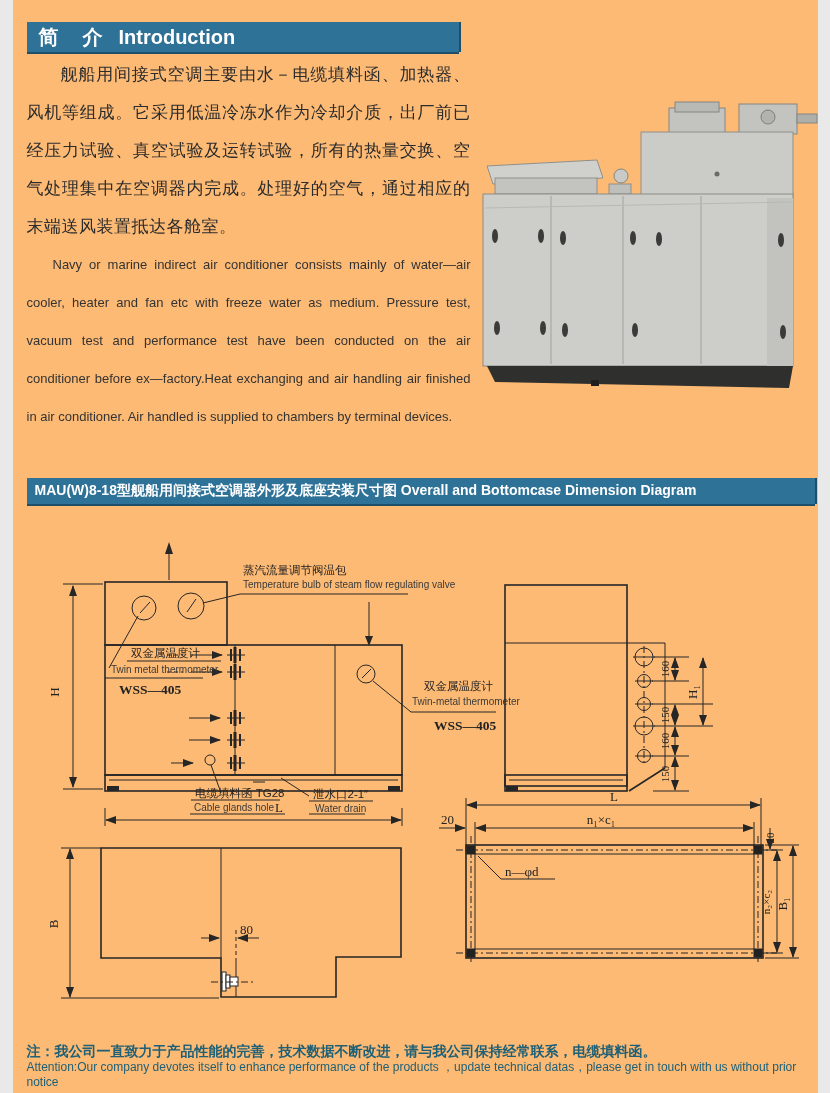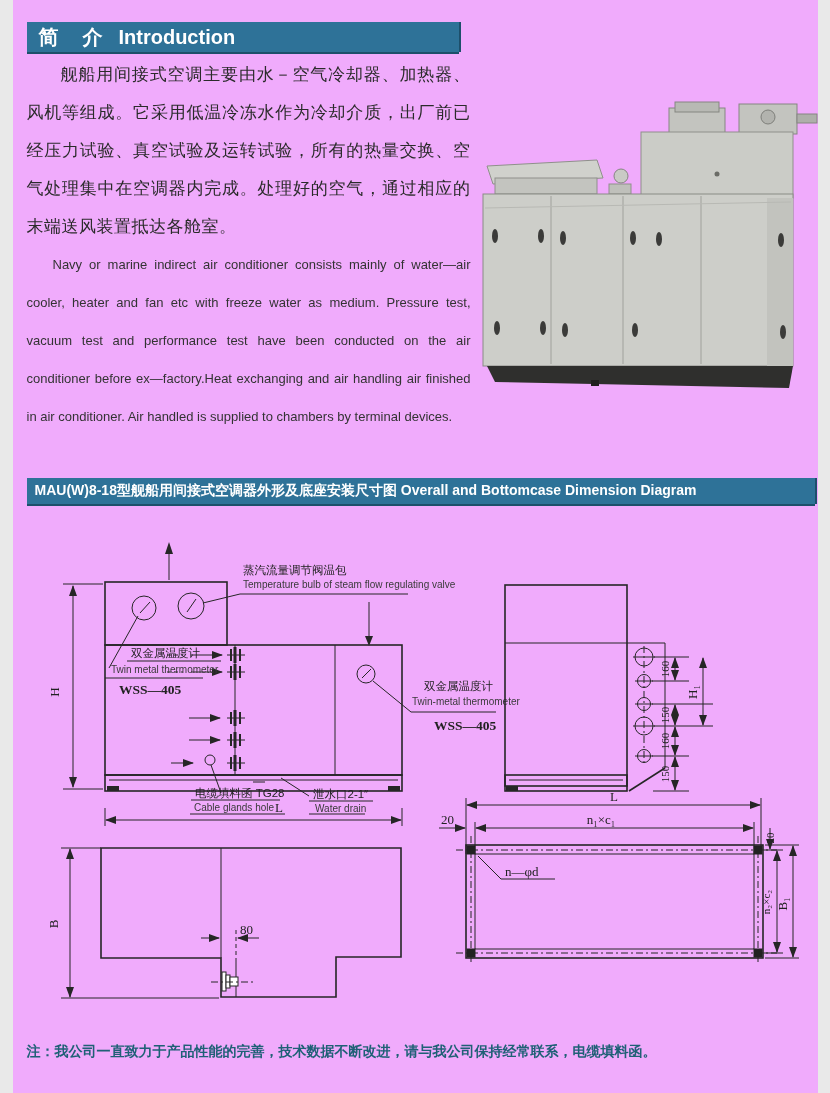--- a/index.html
+++ b/index.html
@@ -1,16 +1,16 @@
 <!DOCTYPE html>
 <html><head>
 <meta charset="utf-8">
 <style>
   html,body{margin:0;padding:0;background:#e9e9e9;}
-  .page{position:relative;width:805px;height:1093px;background:#f0abfc;margin:0 auto;
+  .page{position:relative;width:805px;height:1093px;background:#fdba74;margin:0 auto;
         font-family:"Liberation Sans","DejaVu Sans",sans-serif;color:#2b2b2b;overflow:hidden;}
   .bar{position:absolute;background:#2e7298;color:#ffffff;display:flex;align-items:center;
        box-shadow:0 2px 0 #1d4f6b, 2px 0 0 #1d4f6b;}
   .bar1{left:14px;top:22px;width:432px;height:30px;font-size:20px;font-weight:bold;padding-left:12px;box-sizing:border-box;}
   .bar1 .zh{letter-spacing:2px;margin-right:14px;}
   .bar2{left:14px;top:478px;width:788px;height:26px;font-size:14px;font-weight:bold;padding-left:8px;box-sizing:border-box;white-space:nowrap;}
   .introcol{position:absolute;left:14px;top:56px;width:444px;}
   .introcol p{margin:0;text-align:justify;}
   .p-zh{font-size:17px;line-height:38px;text-indent:2em;letter-spacing:0.5px;}
   .p-en{font-size:13px;line-height:38px;text-indent:2em;color:#333;}
@@ -35,21 +35,21 @@
 <body>
 
 <div class="page">
 
   <div class="bar bar1">
     <span class="zh">简　介</span>
     <span class="en">Introduction</span>
   </div>
 
   <div class="introcol">
-    <p class="p-zh">舰船用间接式空调主要由水－空气冷却器、加热器、风机等组成。它采用低温冷冻水作为冷却介质，出厂前已经压力试验、真空试验及运转试验，所有的热量交换、空气处理集中在空调器内完成。处理好的空气，通过相应的末端送风装置抵达各舱室。</p>
+    <p class="p-zh">舰船用间接式空调主要由水－电缆填料函、加热器、风机等组成。它采用低温冷冻水作为冷却介质，出厂前已经压力试验、真空试验及运转试验，所有的热量交换、空气处理集中在空调器内完成。处理好的空气，通过相应的末端送风装置抵达各舱室。</p>
     <p class="p-en">Navy or marine indirect air conditioner consists mainly of water—air cooler, heater and fan etc with freeze water as medium. Pressure test, vacuum test and performance test have been conducted on the air conditioner before ex—factory.Heat exchanging and air handling air finished in air conditioner. Air handled is supplied to chambers by terminal devices.</p>
   </div>
 
   <svg class="photo" viewBox="0 0 368 314">
     <g>
 
       <rect x="198" y="24" width="56" height="28" fill="#c3c4bf" stroke="#858681"></rect>
       <rect x="204" y="18" width="44" height="10" fill="#b8b9b4" stroke="#858681"></rect>
       <rect x="268" y="20" width="58" height="30" fill="#c3c4bf" stroke="#858681"></rect>
       <rect x="326" y="30" width="20" height="9" fill="#aeafaa" stroke="#858681"></rect>
@@ -343,15 +343,16 @@
 
       <line class="ln dsh" x1="223" y1="420" x2="223" y2="448"></line>
       <line class="ln" x1="188" y1="428" x2="206" y2="428" marker-end="url(#ah)"></line>
       <line class="ln" x1="246" y1="428" x2="225" y2="428" marker-end="url(#ah)"></line>
       <text class="tser" x="227" y="424">80</text>
     </g>
   </svg>
 
   <div class="footer">
     <div class="nzh">注：我公司一直致力于产品性能的完善，技术数据不断改进，请与我公司保持经常联系，电缆填料函。</div>
+    <div class="nen">Attention:Our company devotes itself to enhance performance of the products ，update technical datas，please get in touch with us without prior notice</div>
   </div>
 
 </div>
 
 </body></html>

